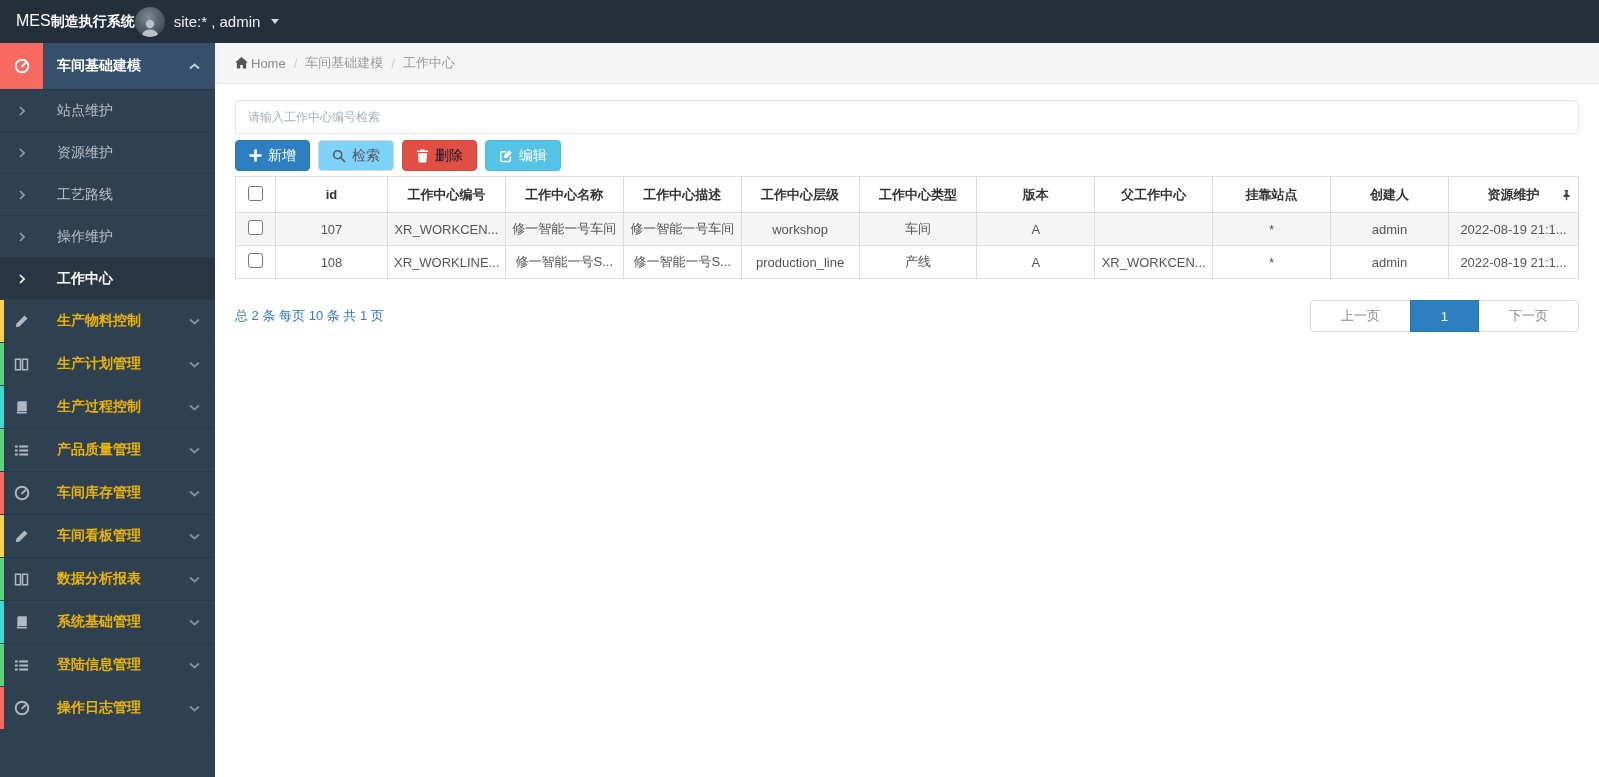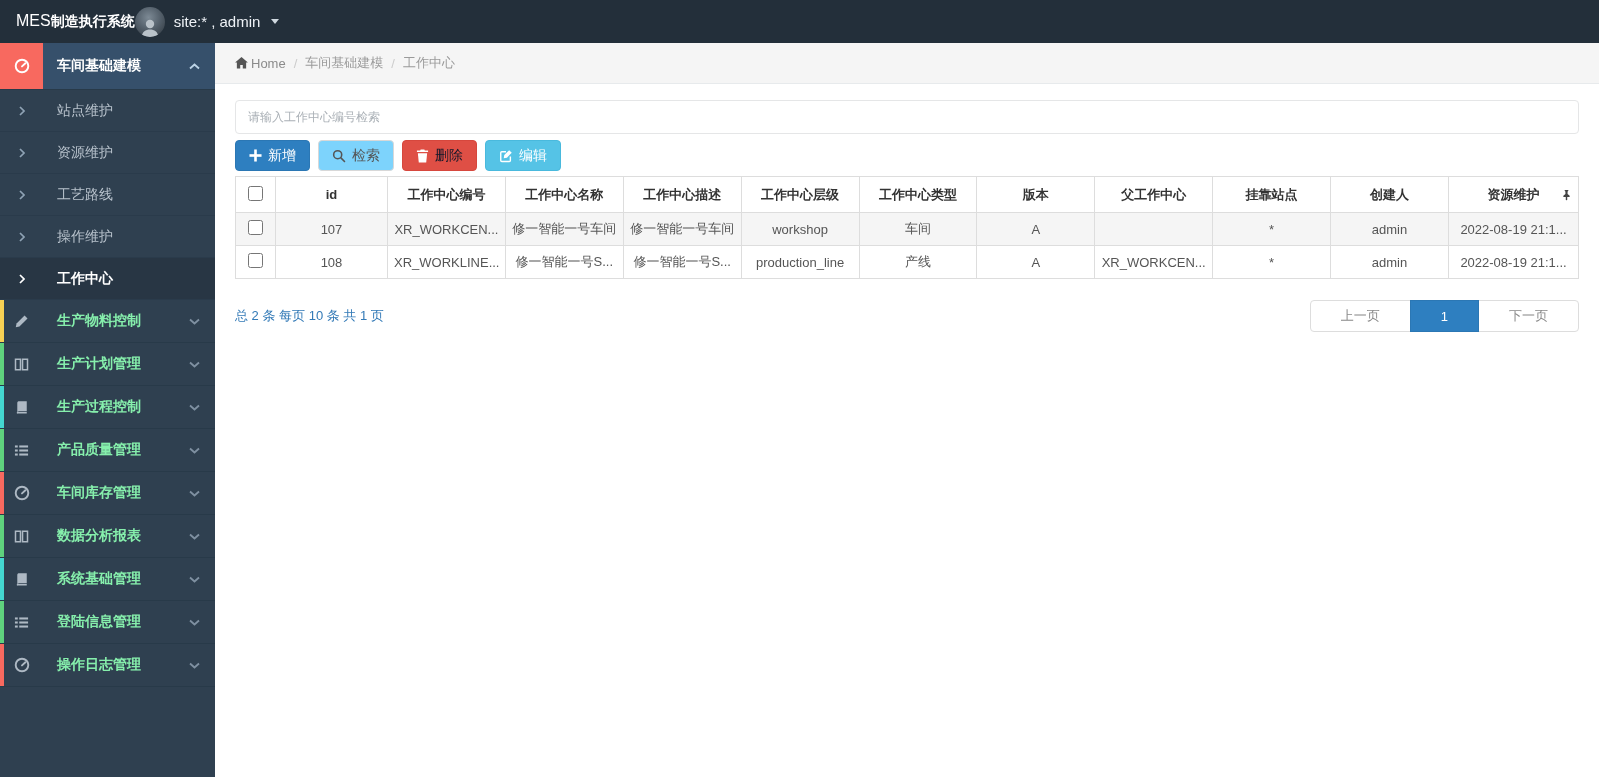--- a/index.html
+++ b/index.html
@@ -30,21 +30,21 @@
   .group.expanded { height:47px; background:#36506b; }
   .strip { position:absolute; left:0; top:0; bottom:0; width:4px; }
   .accent-red    { background:#f8695f; }
   .accent-yellow { background:#f7d154; }
   .accent-green  { background:#5fd27d; }
   .accent-teal   { background:#44d7d0; }
   .icon-box { width:43px; flex:none; display:flex; align-items:center;
     justify-content:center; color:#aeb9c4; position:relative; z-index:1; }
   .group.expanded .icon-box { background:#f8695f; color:#fff; height:100%; }
   .group-label { flex:1; padding-left:14px; font-size:14px; font-weight:bold;
-    color:#86efac; white-space:nowrap; }
+    color:#eab308; white-space:nowrap; }
   .group.expanded .group-label { color:#fff; }
   .group-chevron { margin-right:15px; color:#7f90a1; display:flex; }
   .group.expanded .group-chevron { color:#bcd3e6; }
   .submenu-item { height:42px; display:flex; align-items:center;
     border-bottom:1px solid #2a3b4b; cursor:pointer; }
   .sub-chevron { width:43px; flex:none; display:flex; justify-content:center;
     color:#8fa3b5; }
   .sub-label { font-size:14px; color:#b9c3cd; padding-left:14px; white-space:nowrap; }
   .submenu-item.active { background:#283644; }
   .submenu-item.active .sub-label { color:#fff; font-weight:bold; }
@@ -261,20 +261,34 @@
           </svg>
         </span>
       <span class="group-label">车间库存管理</span>
       <span class="group-chevron">
           <svg width="11" height="7" viewBox="0 0 11 7">
             <polyline points="1,1.5 5.5,5.5 10,1.5" fill="none" stroke="currentColor" stroke-width="1.8"></polyline>
           </svg>
         </span>
     </div>
 
+    <div class="group">
+      <span class="strip accent-yellow"></span>
+      <span class="icon-box">
+          <svg width="15" height="15" viewBox="0 0 16 16" fill="currentColor">
+            <path d="M11.3 1.6l3.1 3.1-8.6 8.6-3.9.8.8-3.9z"></path>
+          </svg>
+        </span>
+      <span class="group-label">车间看板管理</span>
+      <span class="group-chevron">
+          <svg width="11" height="7" viewBox="0 0 11 7">
+            <polyline points="1,1.5 5.5,5.5 10,1.5" fill="none" stroke="currentColor" stroke-width="1.8"></polyline>
+          </svg>
+        </span>
+    </div>
 
     <div class="group">
       <span class="strip accent-green"></span>
       <span class="icon-box">
           <svg width="15" height="15" viewBox="0 0 16 16">
             <rect x="1.6" y="2.4" width="5.3" height="11.2" fill="none" stroke="currentColor" stroke-width="1.6"></rect>
             <rect x="9.1" y="2.4" width="5.3" height="11.2" fill="none" stroke="currentColor" stroke-width="1.6"></rect>
           </svg>
         </span>
       <span class="group-label">数据分析报表</span>

